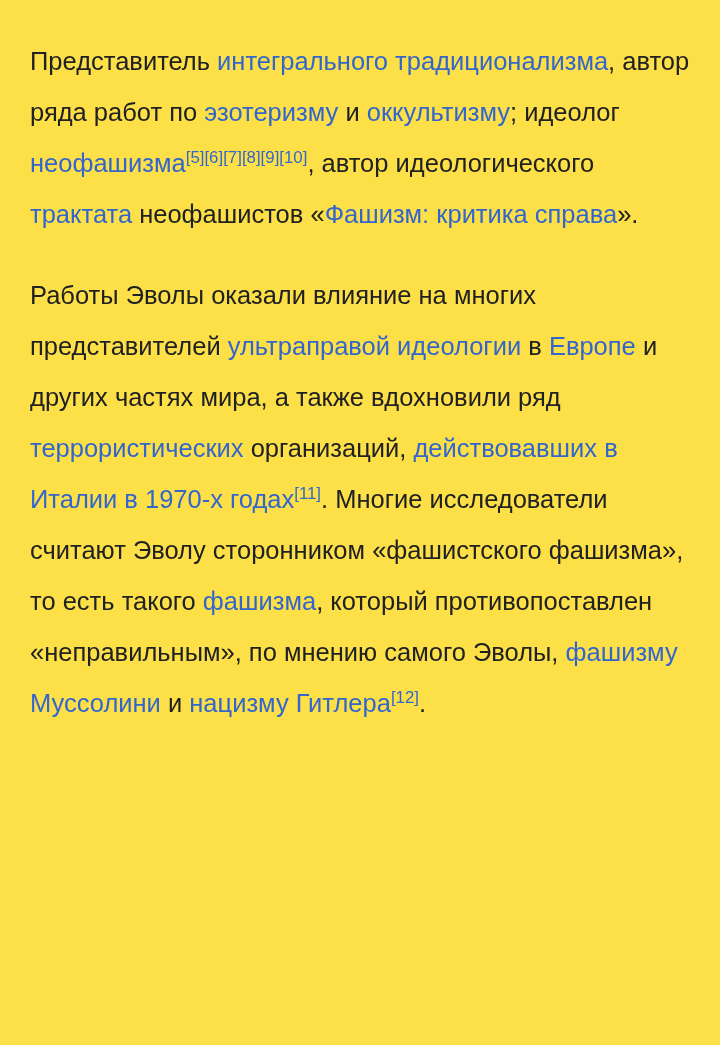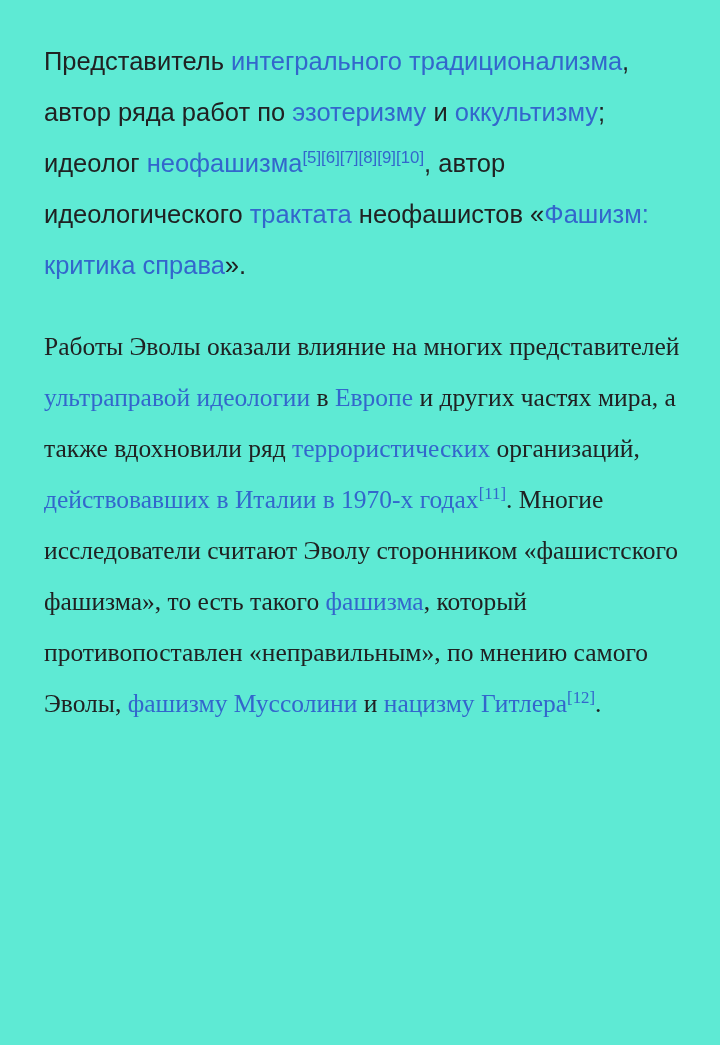--- a/index.html
+++ b/index.html
@@ -10,34 +10,33 @@
   body {
     width: 720px;
     min-height: 1045px;
     font-family: "Liberation Sans", sans-serif;
     color: #202122;
   }
   .page {
     width: 720px;
     min-height: 1045px;
     box-sizing: border-box;
-    padding: 36px 30px 20px 44px;
-    background: #5eead4;
+    padding: 36px 30px 20px 30px;
+    background: #fde047;
   }
   p.para {
     margin: 0 0 30px 0;
     font-size: 25.5px;
     line-height: 51px;
     color: #202122;
     text-align: left;
     word-spacing: 0px;
   }
   p.para:last-child {
     margin-bottom: 0;
-    font-family: Liberation Serif, serif;
   }
   a.wlink {
     color: #3366cc;
     text-decoration: none;
     cursor: pointer;
   }
   sup.ref {
     font-size: 0.66em;
     line-height: 0;
     vertical-align: super;

